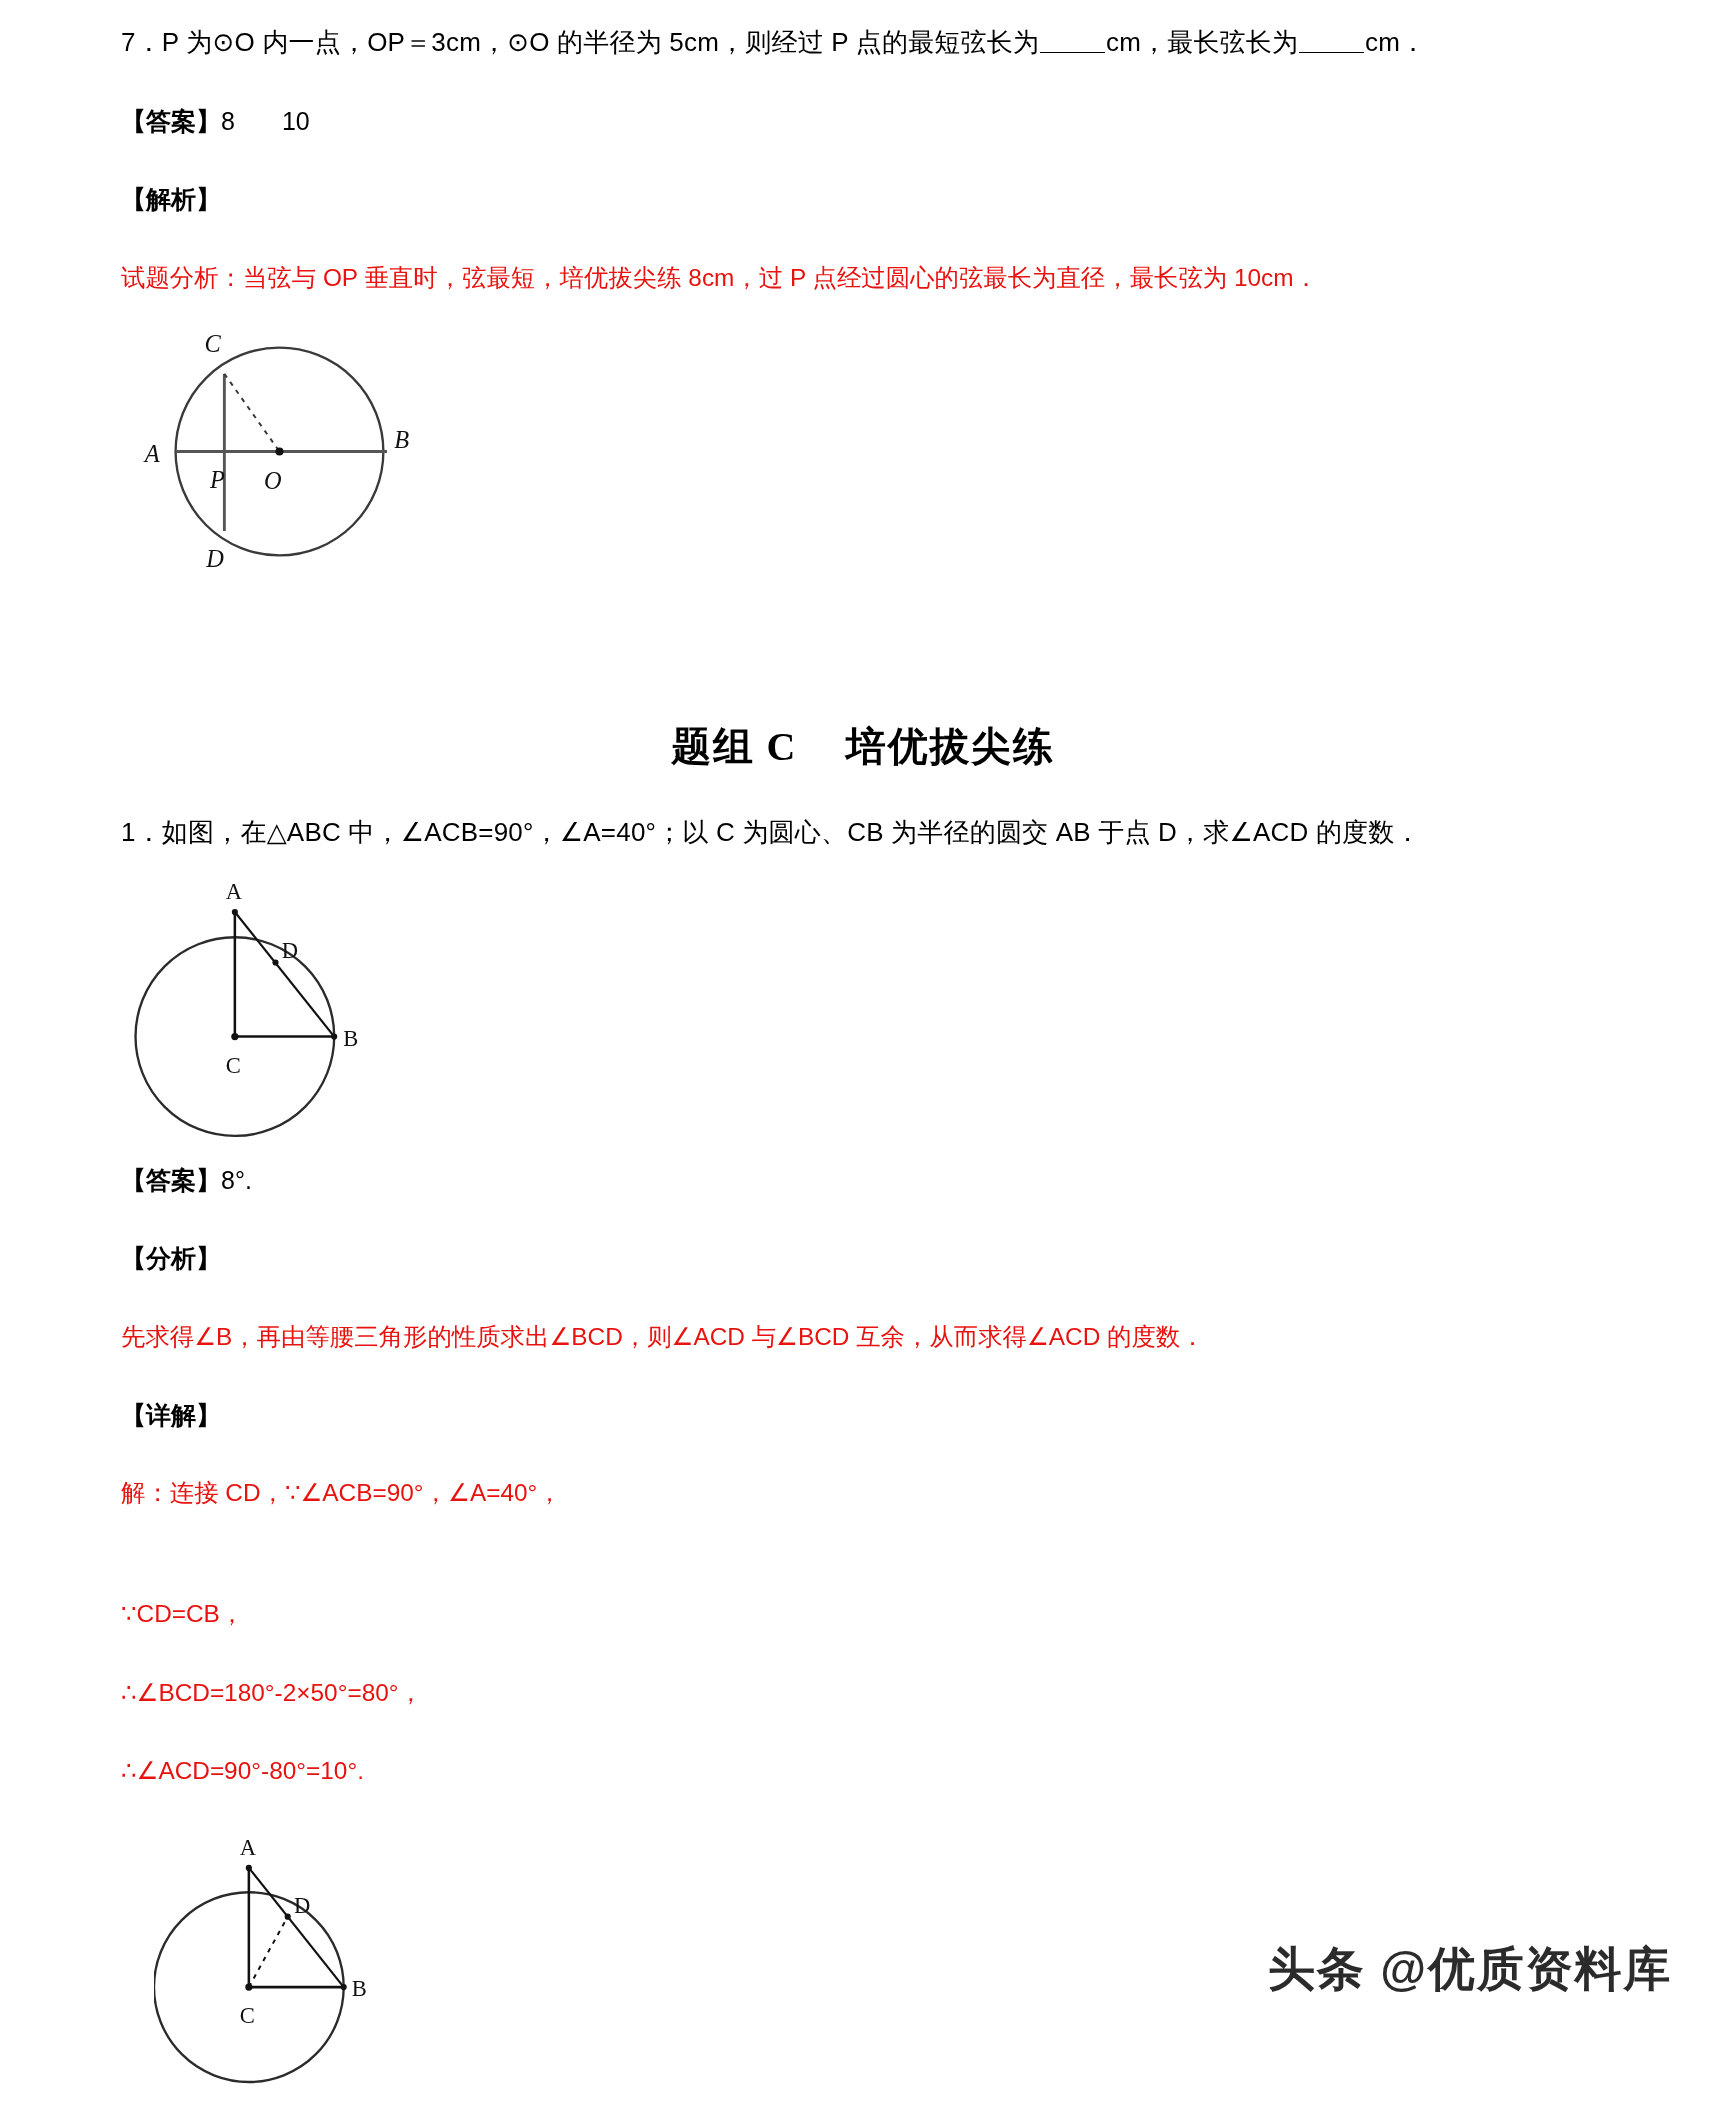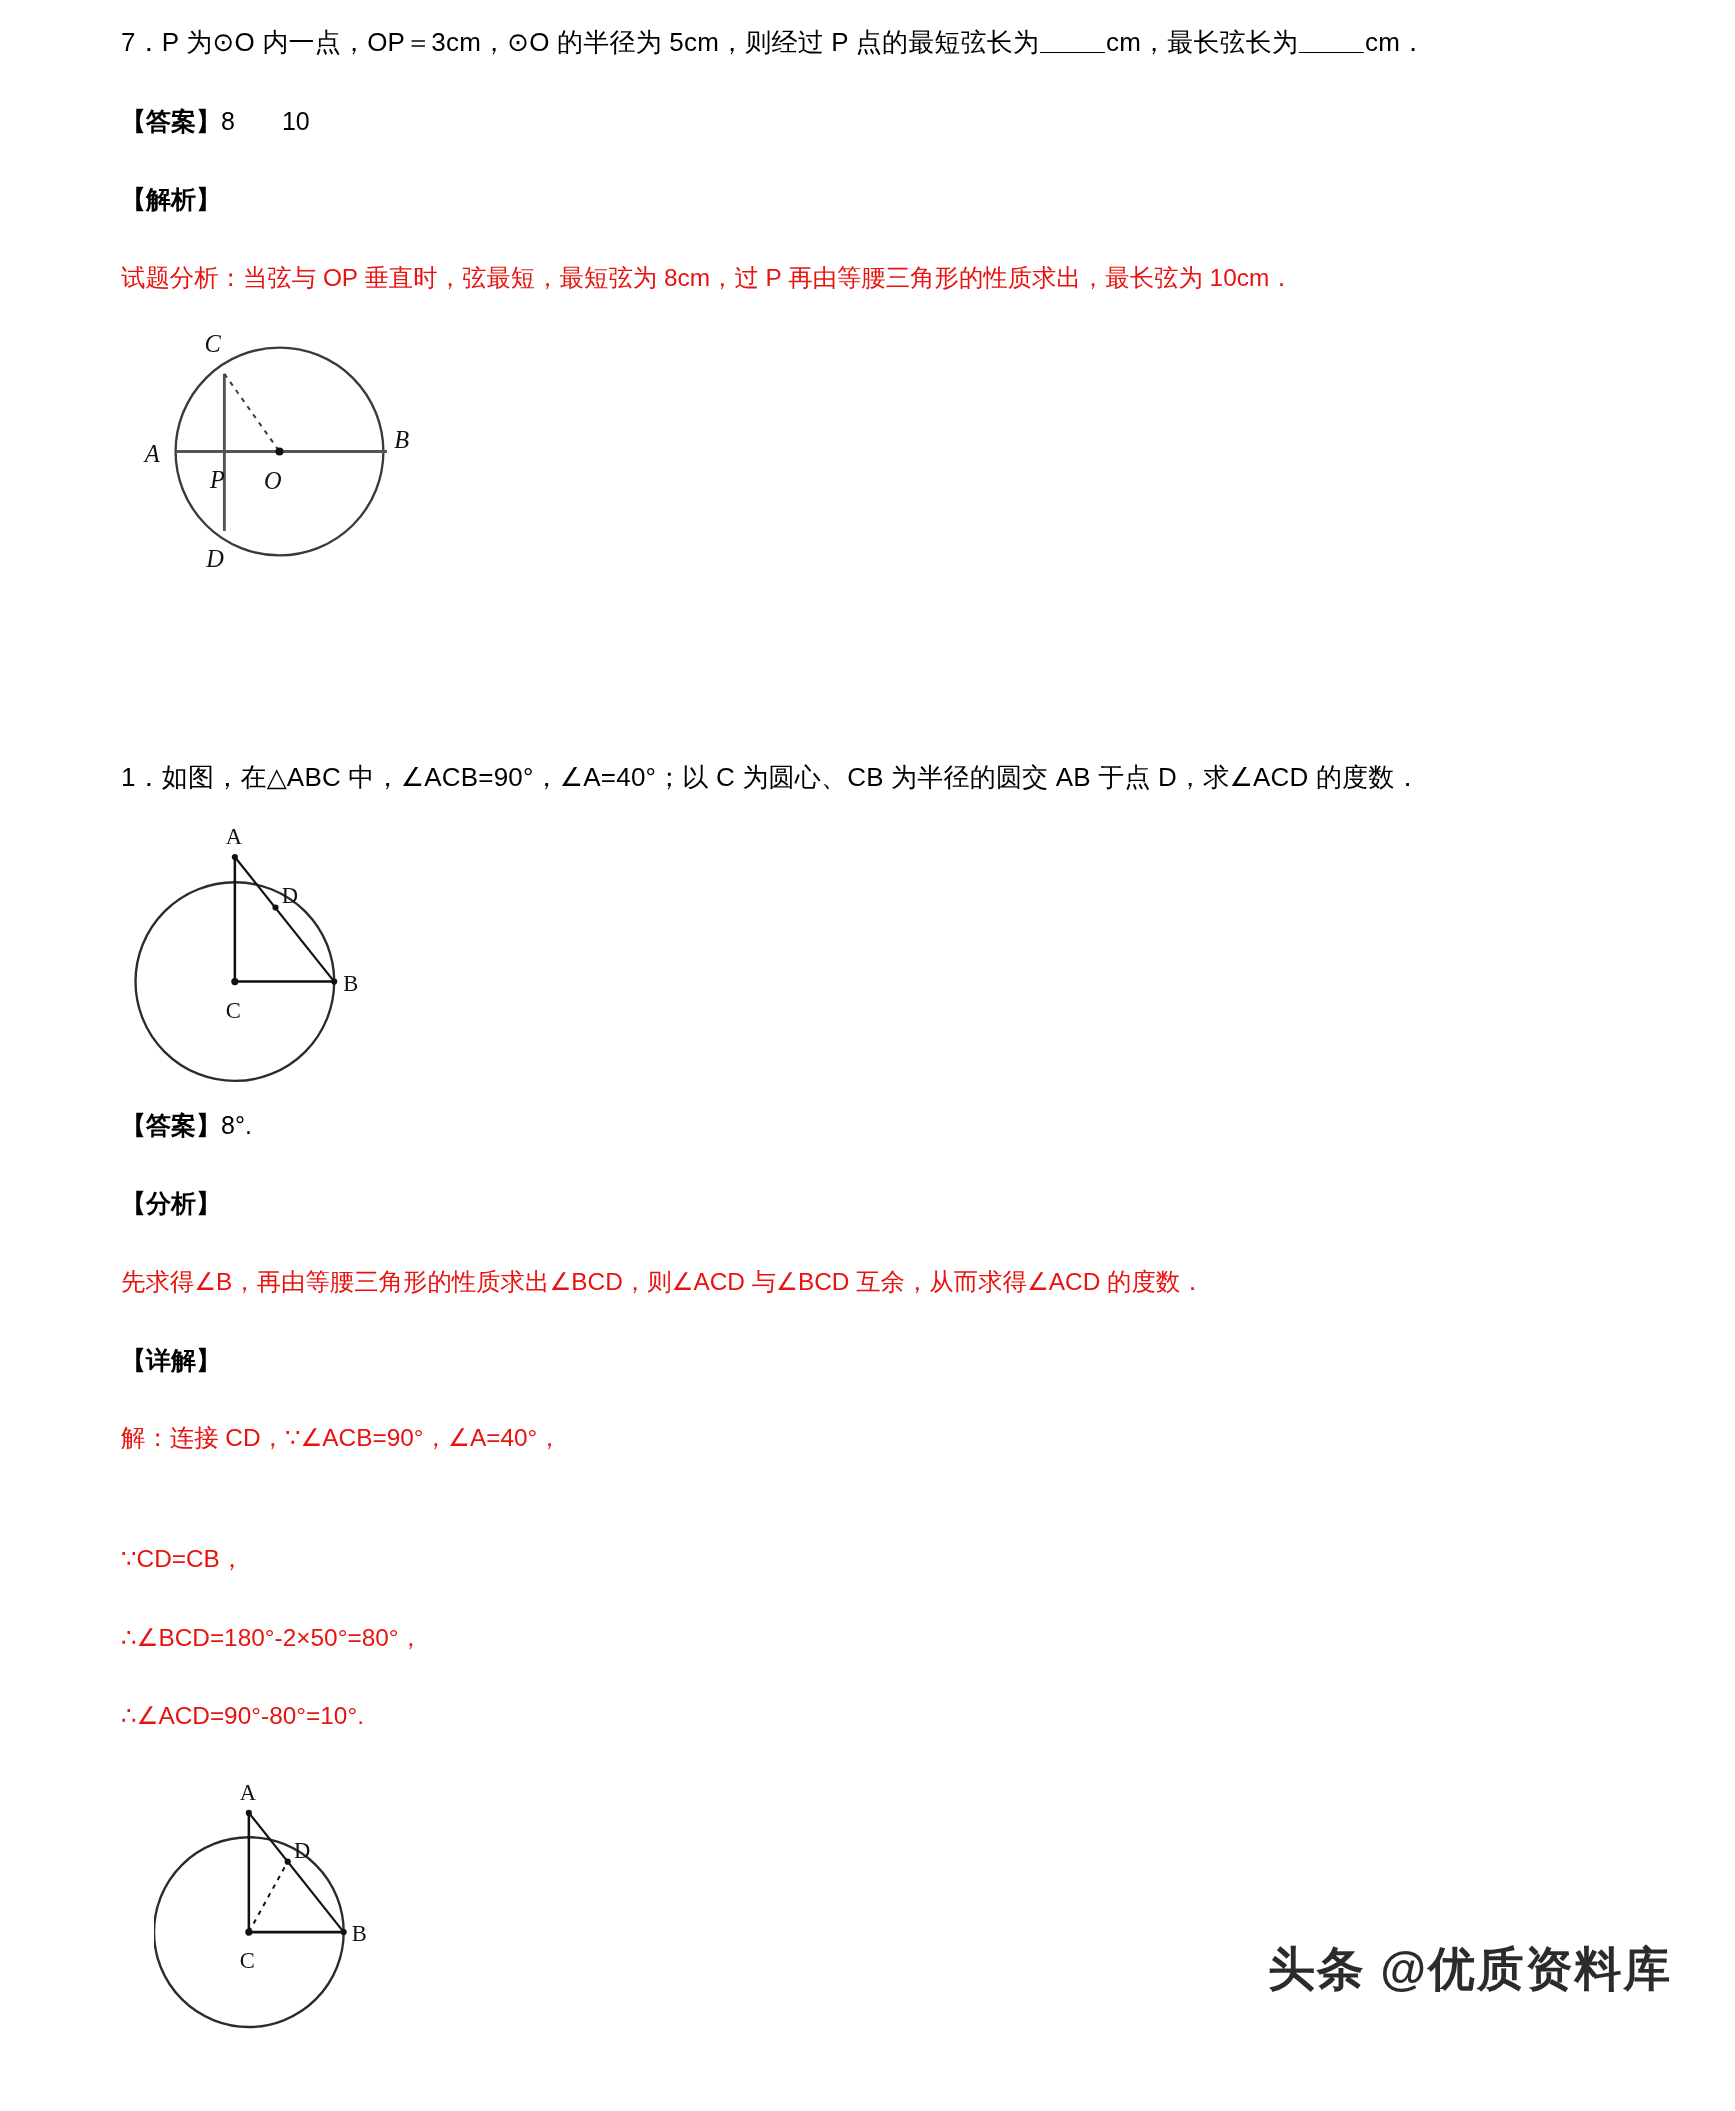--- a/index.html
+++ b/index.html
@@ -112,21 +112,21 @@
     <div class="tag-line">
       <span class="tag-bold">【答案】</span><span>8</span><span style="display:inline-block;width:47px;"></span><span>10</span>
     </div>
 
     <div class="spacer-md"></div>
 
     <div class="tag-line tag-bold">【解析】</div>
 
     <div class="spacer-md"></div>
 
-    <div class="para-red">试题分析：当弦与 OP 垂直时，弦最短，最短弦为 8cm，过 P 再由等腰三角形的性质求出，最长弦为 10cm．</div>
+    <div class="para-red">试题分析：当弦与 OP 垂直时，弦最短，培优拔尖练 8cm，过 P 点经过圆心的弦最长为直径，最长弦为 10cm．</div>
 
     <div style="height:20px"></div>
 
     <div class="figure" style="margin-left:9px;">
       <svg width="308" height="262" viewBox="0 0 340 290" xmlns="http://www.w3.org/2000/svg">
         <circle cx="165" cy="150" r="115" fill="none" stroke="#3a3a3a" stroke-width="2.6"></circle>
         <line x1="50" y1="150" x2="284" y2="150" stroke="#555" stroke-width="3.2"></line>
         <line x1="104" y1="64" x2="104" y2="238" stroke="#555" stroke-width="3.2"></line>
         <line x1="104" y1="64" x2="165" y2="150" stroke="#3a3a3a" stroke-width="2.2" stroke-dasharray="5,6"></line>
         <circle cx="165" cy="150" r="4.5" fill="#111"></circle>
@@ -138,20 +138,26 @@
         <text x="84" y="278" font-family="Liberation Serif, DejaVu Serif, serif" font-size="27" font-style="italic" fill="#111">D</text>
       </svg>
     </div>
 
     <div style="height:9px"></div>
 
 
     <div class="spacer-lg"></div>
     <div style="height:51px"></div>
 
+    <div class="section-head">
+      <span>题组</span>
+      <span class="sect-letter">C</span>
+      <span style="display:inline-block;width:25px;"></span>
+      <span>培优拔尖练</span>
+    </div>
 
     <div style="height:40px"></div>
 
     <div class="q-line">1．如图，在△ABC 中，∠ACB=90°，∠A=40°；以 C 为圆心、CB 为半径的圆交 AB 于点 D，求∠ACD 的度数．</div>
 
     <div style="height:12.7px"></div>
 
     <div class="figure" style="margin-left:5.4px;">
       <svg width="299" height="289" viewBox="0 0 330 320" xmlns="http://www.w3.org/2000/svg">
         <circle cx="120" cy="190" r="110" fill="none" stroke="#2b2b2b" stroke-width="2.6"></circle>

